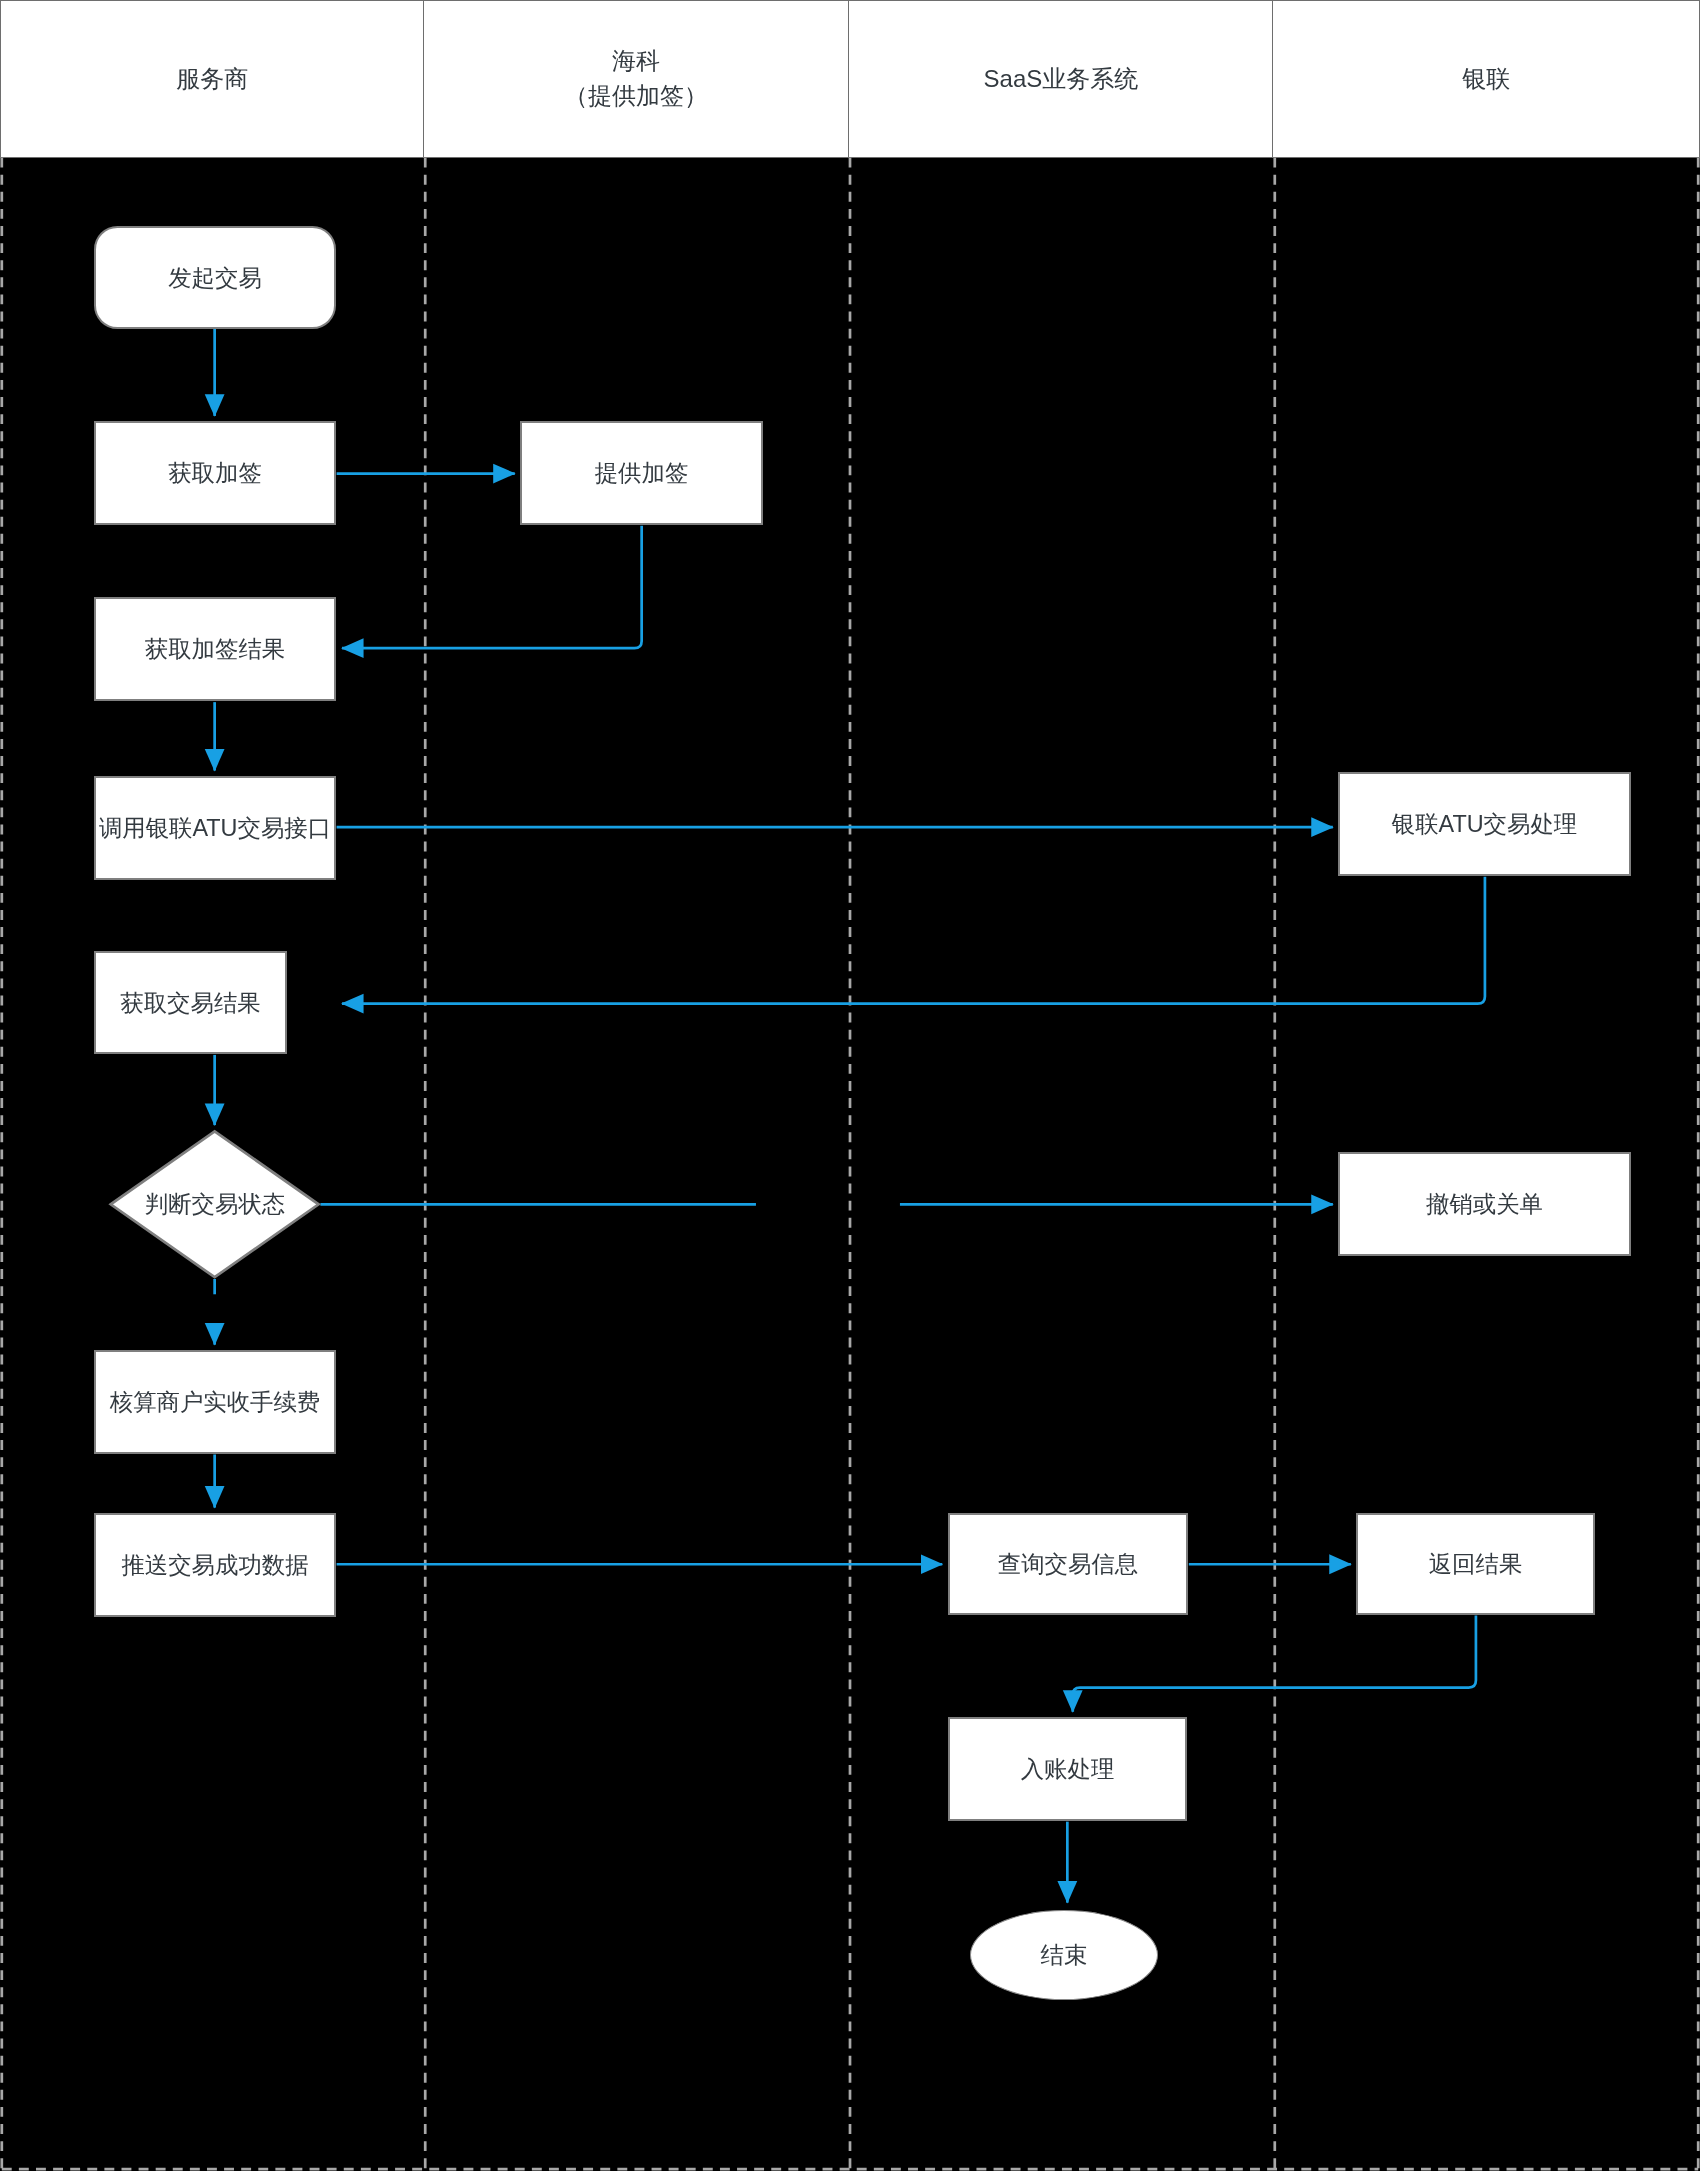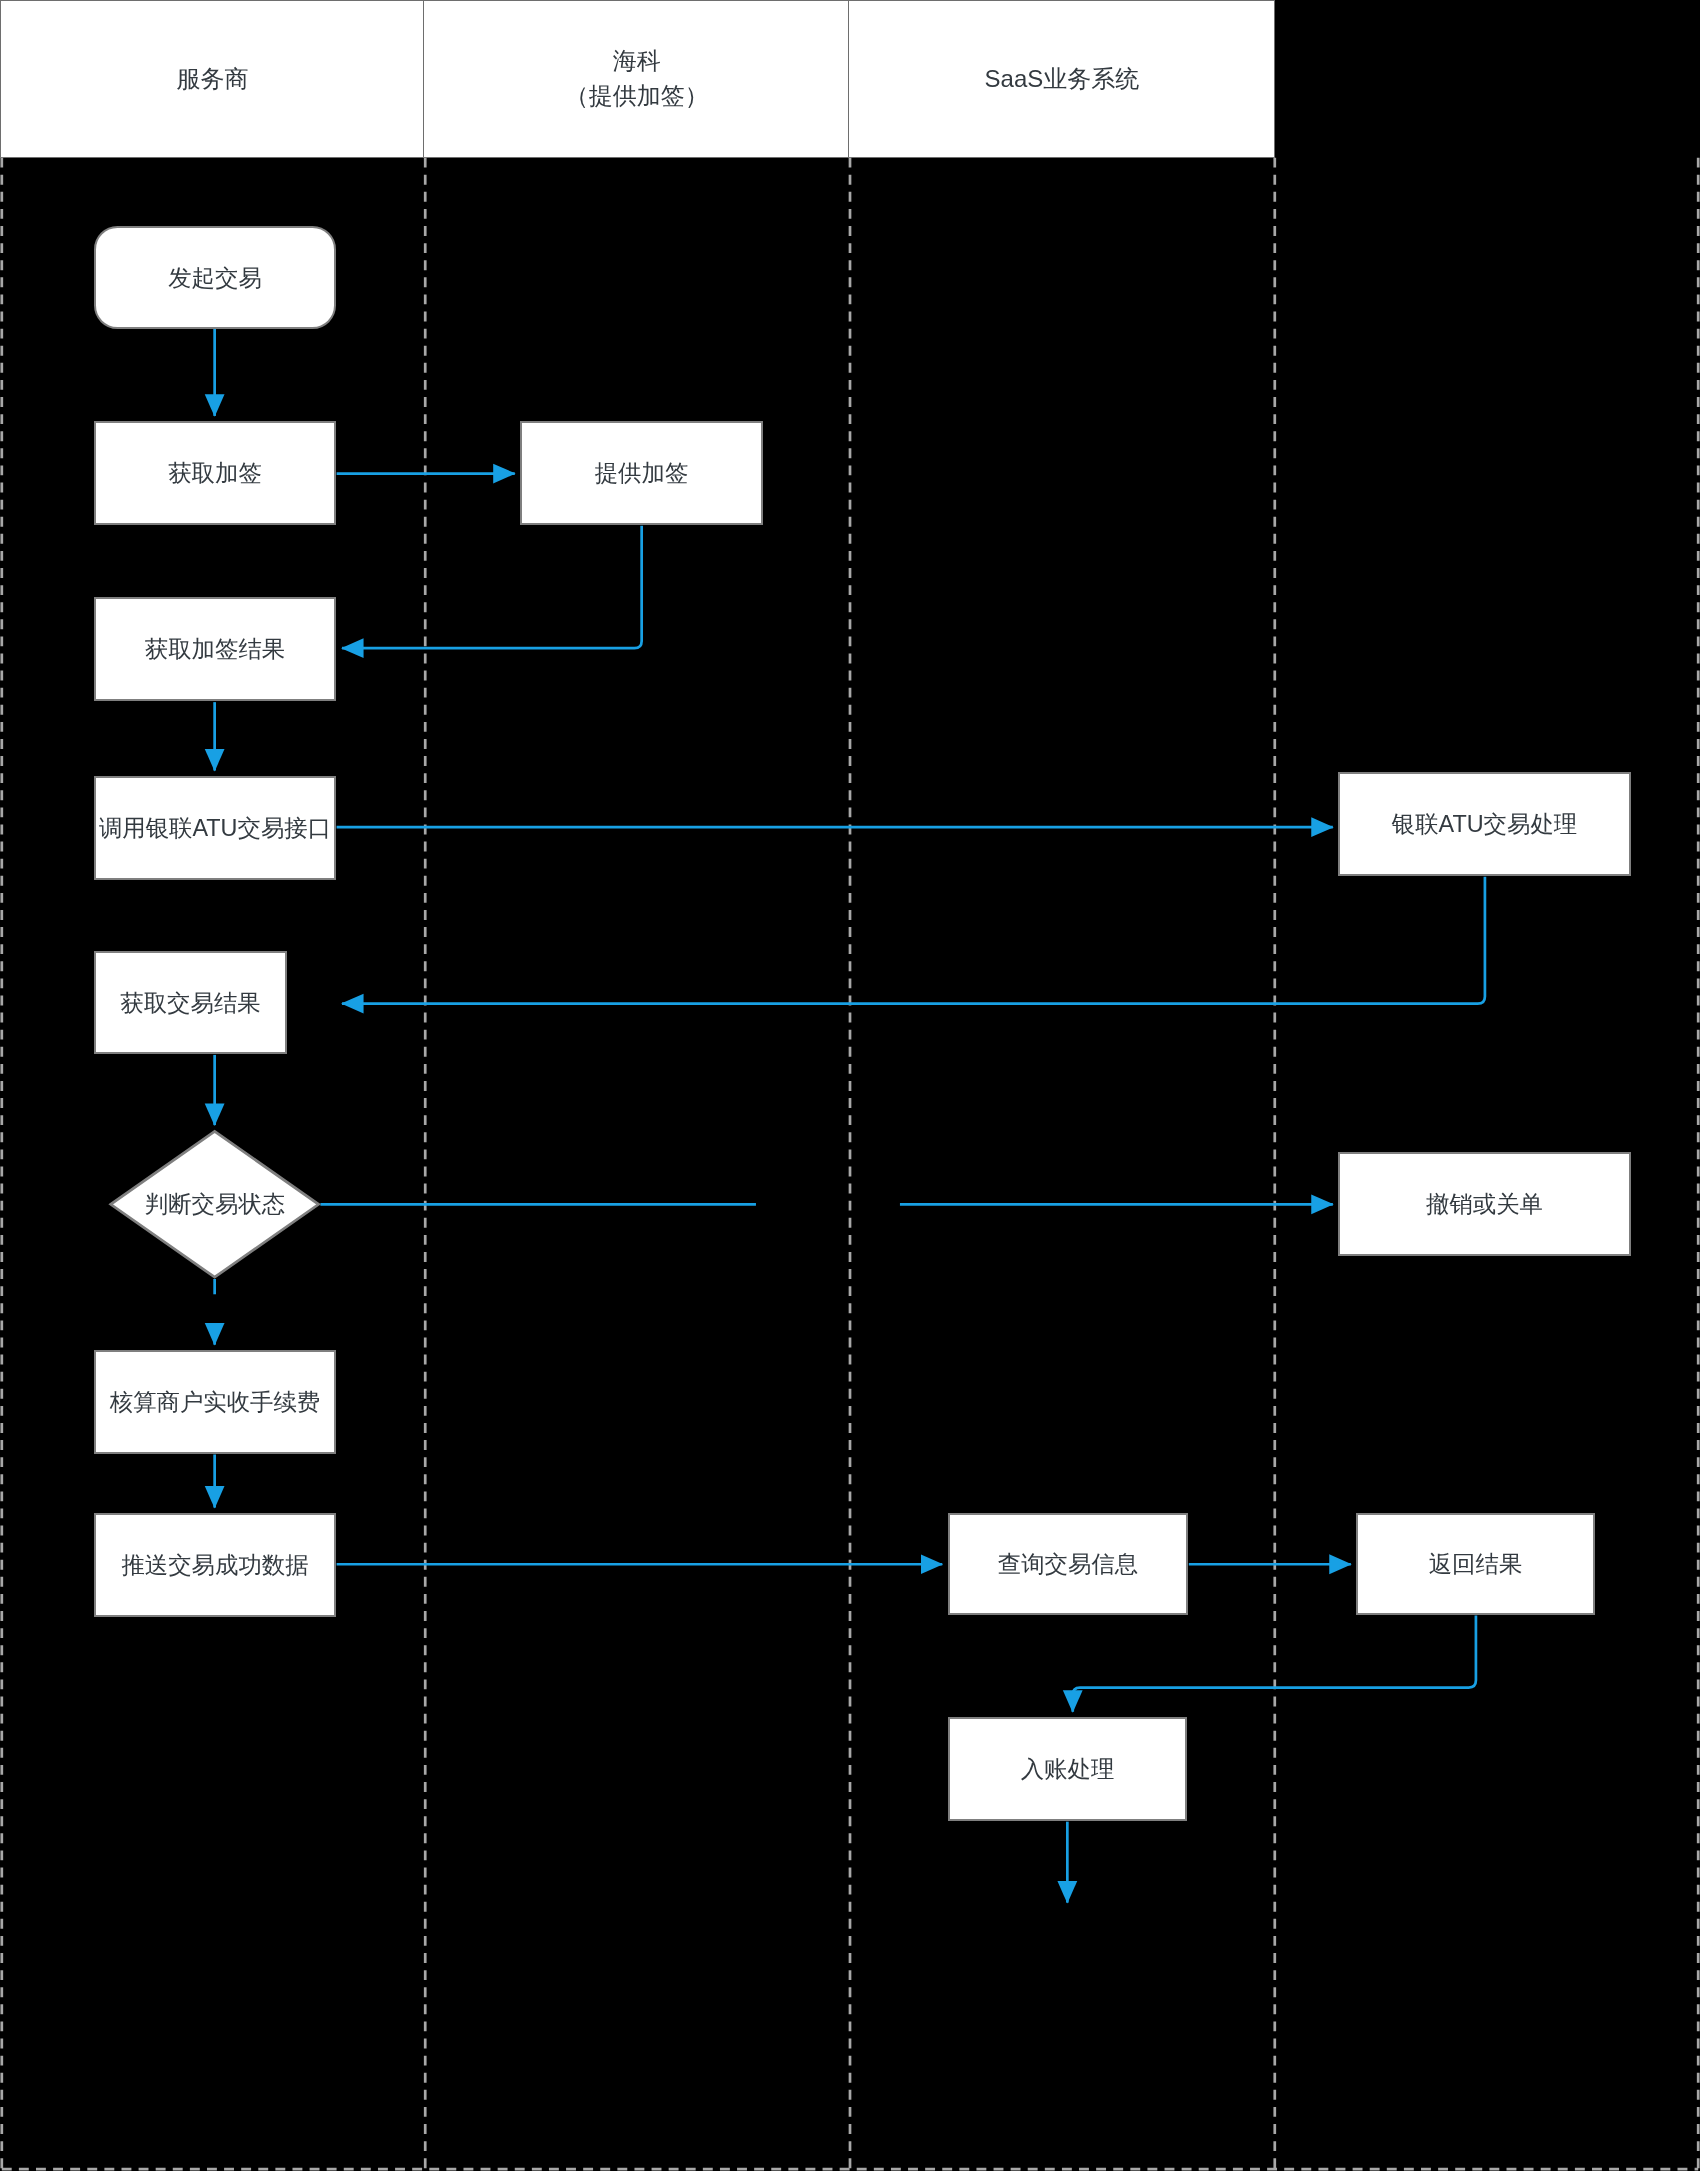--- a/index.html
+++ b/index.html
@@ -56,20 +56,21 @@
 </head>
 <body>
 
 <div class="canvas">
 
   <div class="lane-header-row">
     <div class="lane-header w1">服务商</div>
     <div class="lane-header w2">海科
 （提供加签）</div>
     <div class="lane-header w3">SaaS业务系统</div>
+    <div class="lane-header w4">银联</div>
   </div>
 
   <svg class="layer" width="1700" height="2171" viewBox="0 0 1889 2412">
     <defs>
       <marker id="ah" markerUnits="userSpaceOnUse" viewBox="0 0 26 24" markerWidth="26" markerHeight="24" refX="24" refY="12" orient="auto">
         <path d="M0,1 L25,12 L0,23 Z" fill="#18a0e4"></path>
       </marker>
     </defs>
 
     <g stroke="#a8a8a8" stroke-width="3" stroke-dasharray="11 8" fill="none">
@@ -124,15 +125,16 @@
   <div class="node" style="left:94px;top:1350px;width:242px;height:104px;">核算商户实收手续费</div>
 
   <div class="node" style="left:94px;top:1513px;width:242px;height:104px;">推送交易成功数据</div>
 
   <div class="node" style="left:948px;top:1513px;width:240px;height:102px;">查询交易信息</div>
 
   <div class="node" style="left:1356px;top:1513px;width:239px;height:102px;">返回结果</div>
 
   <div class="node" style="left:948px;top:1717px;width:239px;height:104px;">入账处理</div>
 
+  <div class="node ellipse" style="left:970px;top:1910px;width:188px;height:90px;">结束</div>
 
 </div>
 
 
 </body></html>

